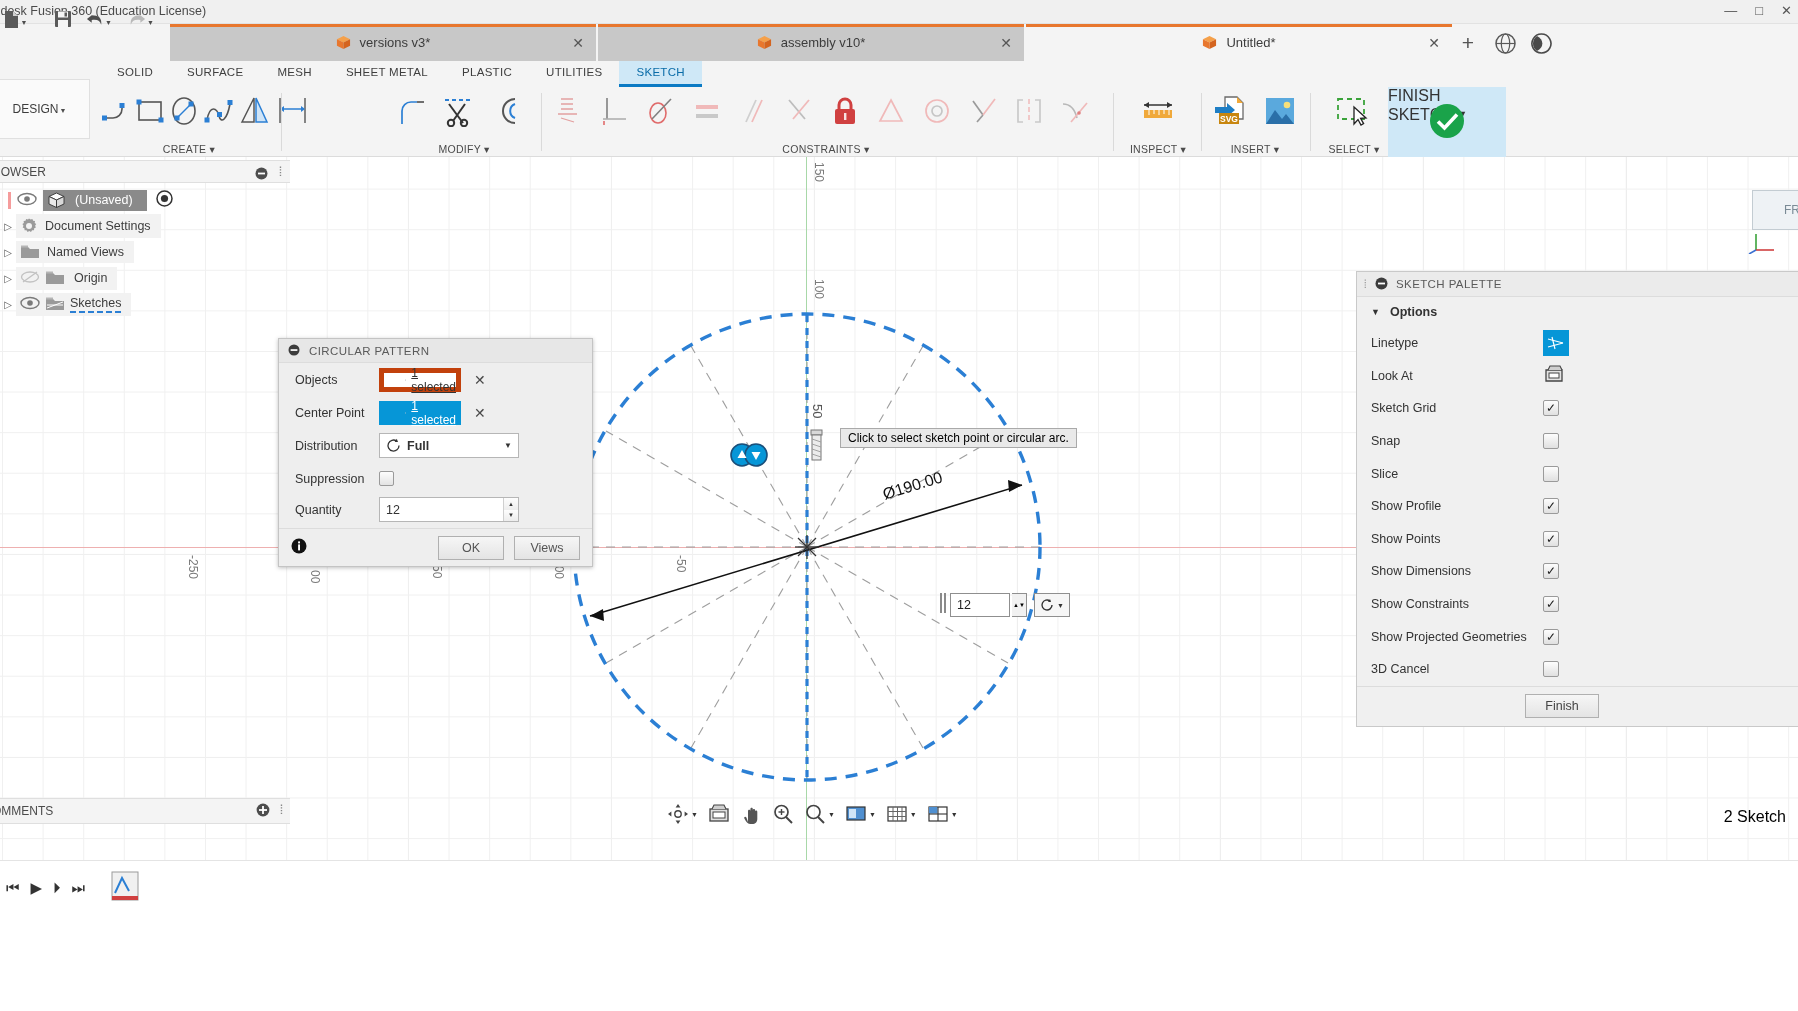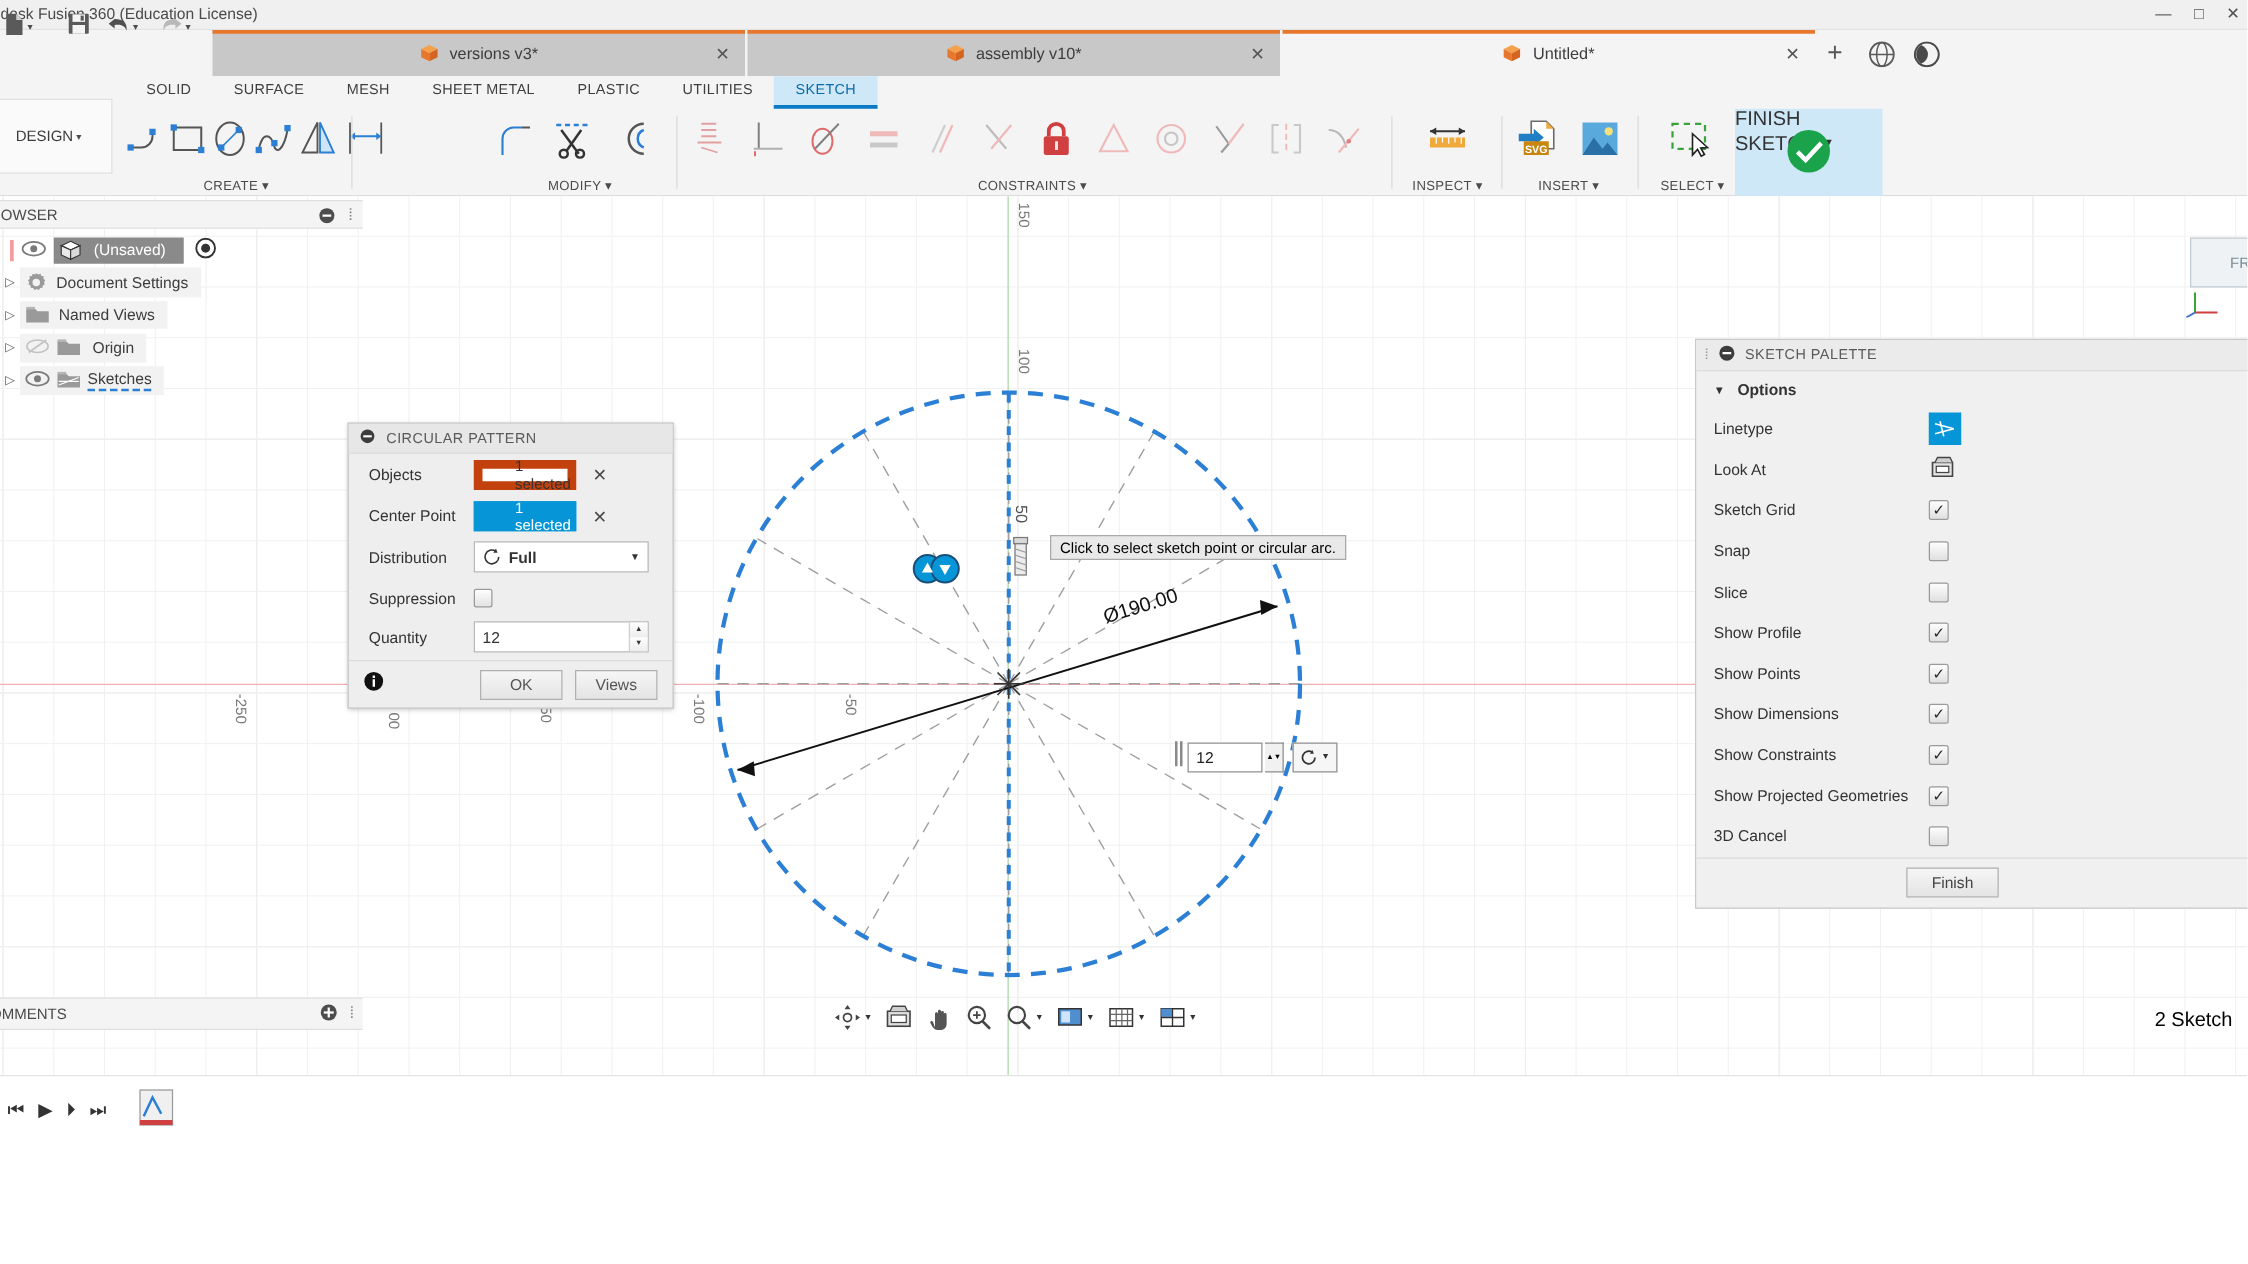--- a/index.html
+++ b/index.html
@@ -69,30 +69,30 @@
      background:#f4f4f4; border-top:1px solid #dfdfdf; border-bottom:1px solid #dfdfdf; }
   #browser-hdr .btitle { position:absolute; left:-8px; top:4px; font-size:12px; color:#4a4a4a;}
   #browser-hdr .mini { position:absolute; right:22px; top:5px; }
   #browser-hdr .grip { position:absolute; right:8px; top:3px; font-size:13px; color:#888; }
   .tree-row { position:absolute; left:0; height:26px; display:flex; align-items:center;
      font-size:12.5px; color:#3d3d3d; }
   .tri { width:16px; text-align:center; font-size:10px; color:#5a5a5a; }
   .rowbg { background:#f2f2f2; padding:3px 10px 3px 4px; display:flex; align-items:center; gap:7px;}
 
   
-  #cp-dialog { position:absolute; left:278px; top:338px; width:261px;
+  #cp-dialog { position:absolute; left:278px; top:338px; width:315px;
      background:#eeeeee; border:1px solid #c4c4c4; box-shadow:0 1px 4px rgba(0,0,0,.25); }
   #cp-dialog .dlg-hdr { height:24px; background:#e7e7e7; border-bottom:1px solid #dcdcdc;
      display:flex; align-items:center; gap:9px; padding-left:9px; font-size:11.5px; color:#5a5a5a;
      letter-spacing:.4px;}
   .cp-row { height:33px; display:flex; align-items:center; padding-left:16px; font-size:12.5px;
      color:#333; }
   .cp-row .lbl { width:84px; }
-  .sel-field { width:82px; height:24px; border:7px solid #c2410c; background:#fff;
-     display:flex; align-items:center; gap:5px; padding-left:21px; font-size:12px; color:#333;}
+  .sel-field { width:82px; height:24px; border:5px solid #c2410c; background:#fff;
+     display:flex; align-items:center; gap:5px; padding-left:21px; font-size:12px; color:#333;text-decoration:underline;}
   .sel-field.active { background:#0696d7; border-color:#0696d7; color:#fff; }
   .xbtn { margin-left:13px; font-size:14px; color:#4a4a4a; }
   .combo { width:140px; height:25px; background:#fff; border:1px solid #b6b6b6;
      display:flex; align-items:center; gap:6px; padding-left:6px; font-size:12.5px; position:relative;font-weight:bold;}
   .combo .dd { position:absolute; right:6px; font-size:8px; color:#333; }
   .chk { width:15px; height:15px; border:1px solid #9a9a9a; border-radius:2px;
      background:linear-gradient(#fdfdfd,#e3e3e3); }
   .spin { width:140px; height:25px; background:#fff; border:1px solid #b6b6b6; position:relative;
      display:flex; align-items:center; padding-left:6px; font-size:12.5px; }
   .spin .arrows { position:absolute; right:0; top:0; width:15px; height:23px;

